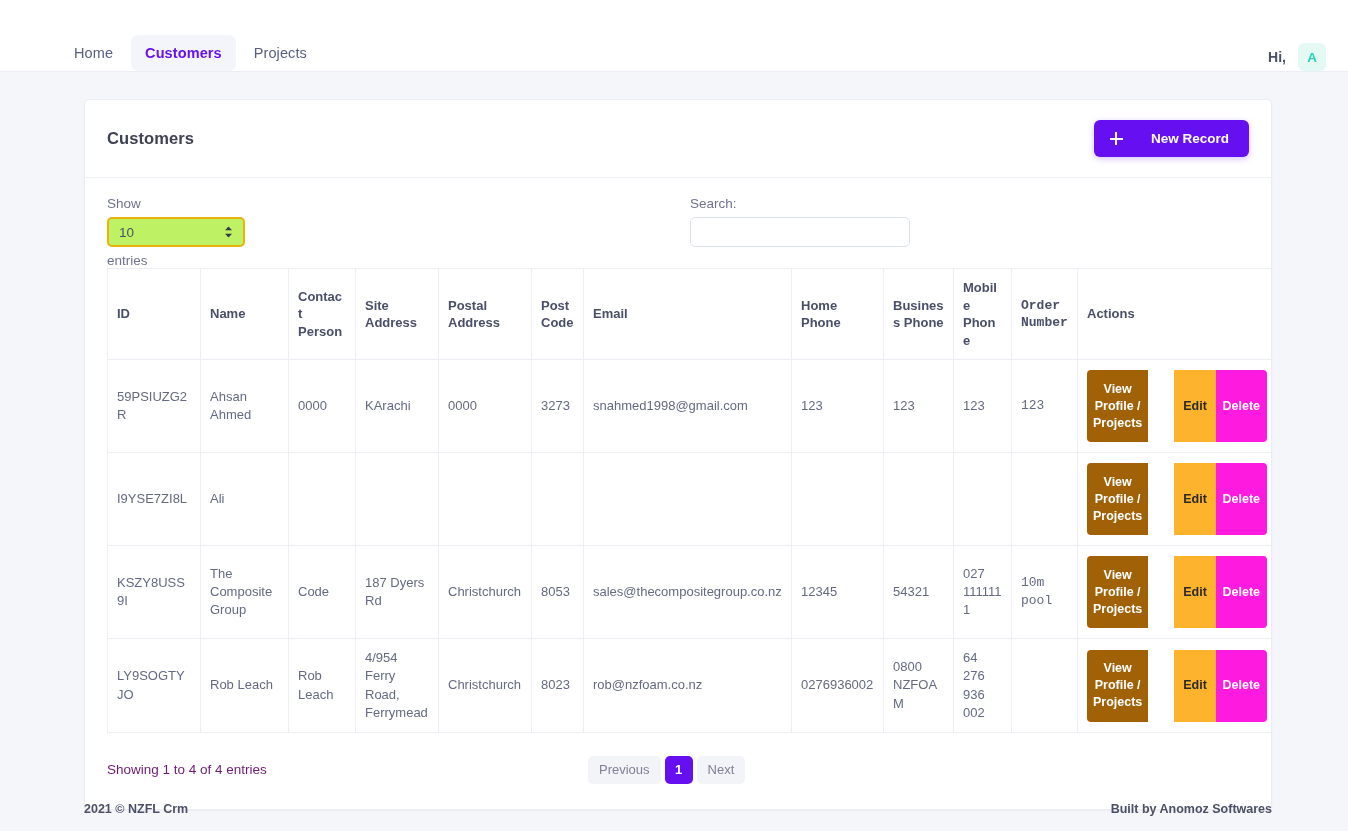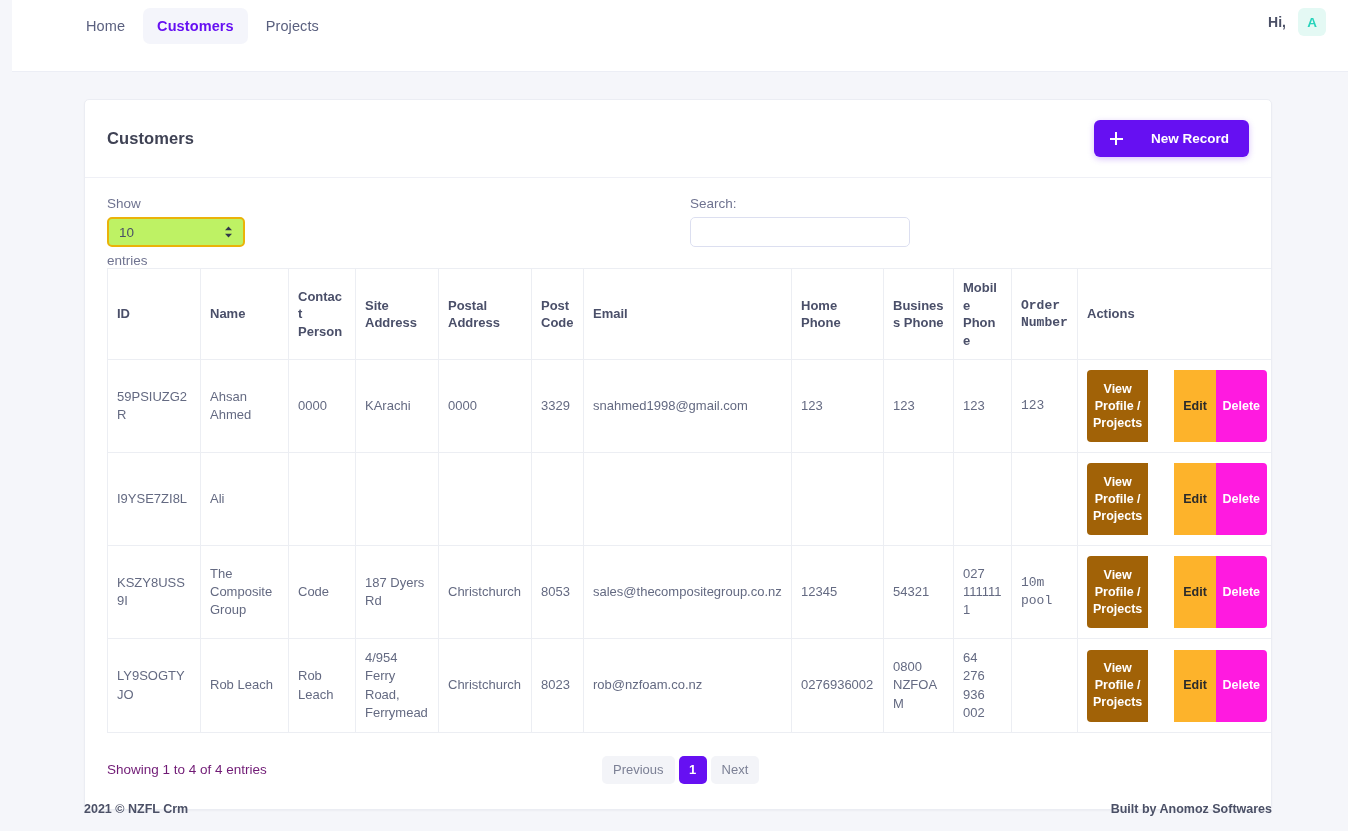--- a/index.html
+++ b/index.html
@@ -10,24 +10,23 @@
     font-family: "Liberation Sans", sans-serif;
     -webkit-font-smoothing: antialiased;
   }
   body { overflow: hidden; position: relative; }
 
   
   .navbar {
     height: 72px;
     background: #ffffff;
     display: flex;
-    align-items: flex-start;
-    padding: 8px 22px 0 60px;
+    align-items: flex-end;
+    padding: 0 22px 0 60px;
     border-bottom: 1px solid #eceef5;
-    margin-left: 12px;
   }
   .nav-links { display: flex; align-items: center; gap: 4px; }
   .nav-link {
     font-size: 14.5px;
     color: #5a607f;
     padding: 10px 14px;
     border-radius: 7px;
     text-decoration: none;
     letter-spacing: .1px;
     cursor: pointer;
@@ -237,21 +236,21 @@
   .table-foot {
     display: flex;
     align-items: center;
     margin-top: 20px;
     position: relative;
     height: 34px;
   }
   .showing-text { font-size: 13.5px; color: #701a75; }
   .pagination {
     position: absolute;
-    left: 495px;
+    left: 481px;
     display: flex;
     gap: 4px;
   }
   .page-btn {
     min-width: 32px;
     height: 28px;
     border-radius: 5px;
     background: #f3f4f8;
     color: #7c8095;
     font-size: 13px;
@@ -351,21 +350,21 @@
             <th class="col-actions">Actions</th>
           </tr>
         </thead>
         <tbody>
             <tr>
               <td class="col-id">59PSIUZG2R</td>
               <td class="col-name">Ahsan Ahmed</td>
               <td class="col-contact">0000</td>
               <td class="col-site">KArachi</td>
               <td class="col-postal">0000</td>
-              <td class="col-post">3329</td>
+              <td class="col-post">3273</td>
               <td class="col-email">snahmed1998@gmail.com</td>
               <td class="col-home">123</td>
               <td class="col-business">123</td>
               <td class="col-mobile">123</td>
               <td class="col-order">123</td>
               <td class="col-actions actions-cell">
                 <div class="action-group">
                   <button class="btn-act btn-view">View Profile / Projects</button>
                   <button class="btn-act btn-edit">Edit</button>
                   <button class="btn-act btn-delete">Delete</button>

